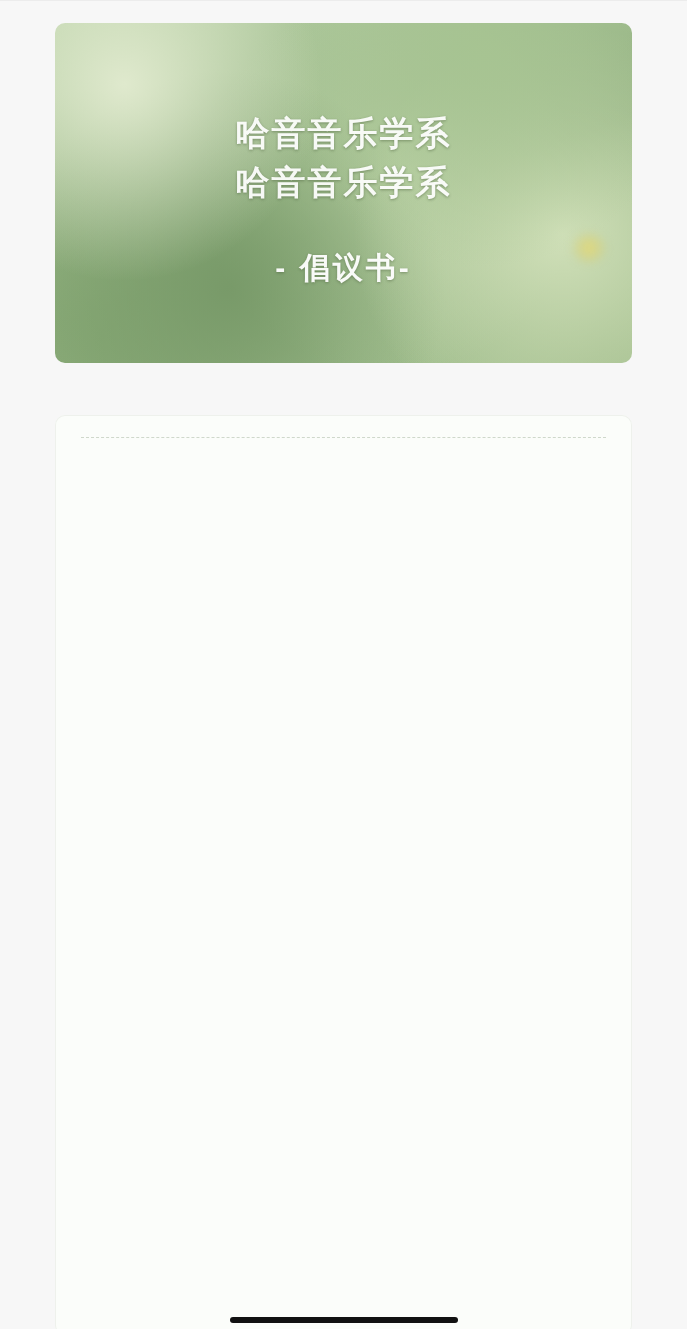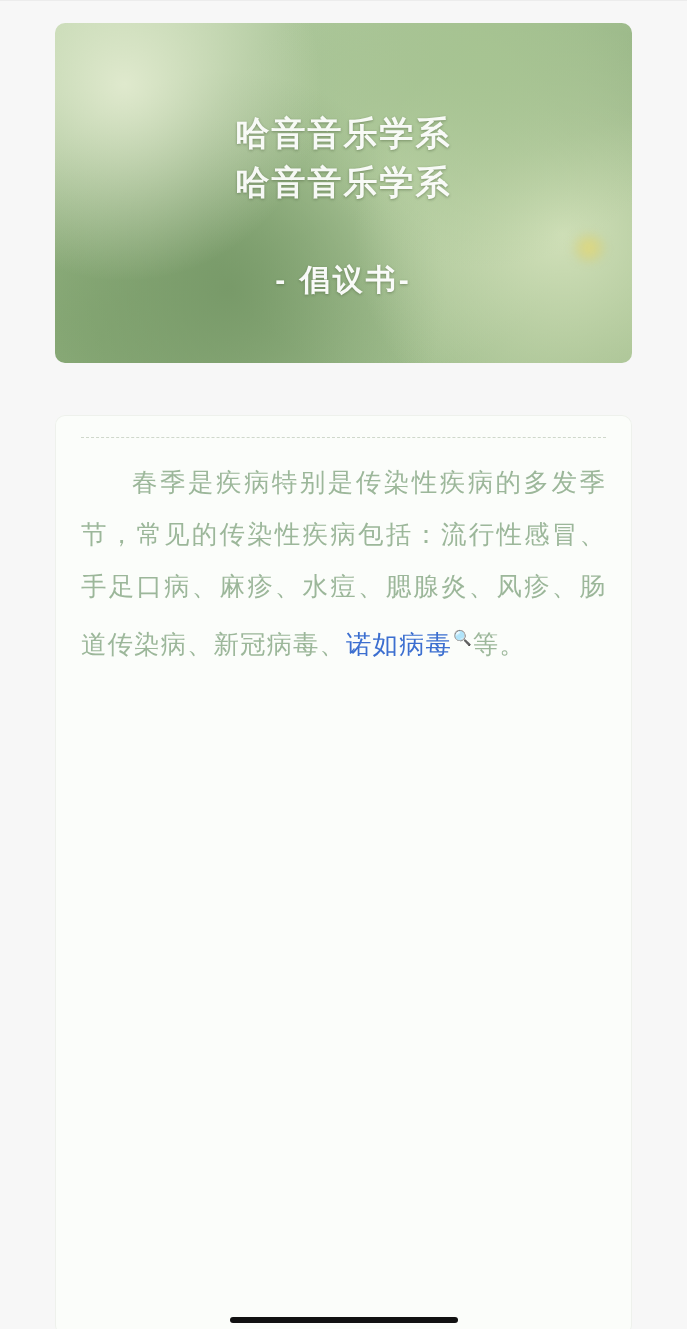--- a/index.html
+++ b/index.html
@@ -64,21 +64,21 @@
   .hero-title-line {
     font-size: 34px;
     font-weight: bold;
     letter-spacing: 2px;
     color: #ffffff;
     line-height: 1.45;
     text-shadow: 0 1px 3px rgba(70,90,55,0.55);
     opacity: 0.92;
   }
   .hero-sub {
-    margin-top: 52px;
+    margin-top: 40px;
     font-size: 30px;
     font-weight: bold;
     letter-spacing: 3px;
     color: #ffffff;
     text-shadow: 0 1px 3px rgba(70,90,55,0.5);
     opacity: 0.95;
   }
 
   
   .card-wrap {
@@ -154,20 +154,17 @@
       <div class="hero-title-line">哈音音乐学系</div>
       <div class="hero-sub">- 倡议书-</div>
     </div>
   </div>
 </div>
 
 <div class="card-wrap">
   <div class="card">
     <div class="dashed-top"></div>
 
-    <p class="para">
-      <span>春季是疾病特别是传染性疾病的多发季节，常见的传染性疾病包括：流行性感冒、手足口病、麻疹、水痘、腮腺炎、风疹、肠道传染病、新冠病毒、</span><span class="kw-link"><span>诺如病毒</span><span class="mini-search">🔍</span></span><span>等。</span>
-    </p>
 
   </div>
 </div>
 
 <div class="home-indicator"></div>
 
 </body></html>

